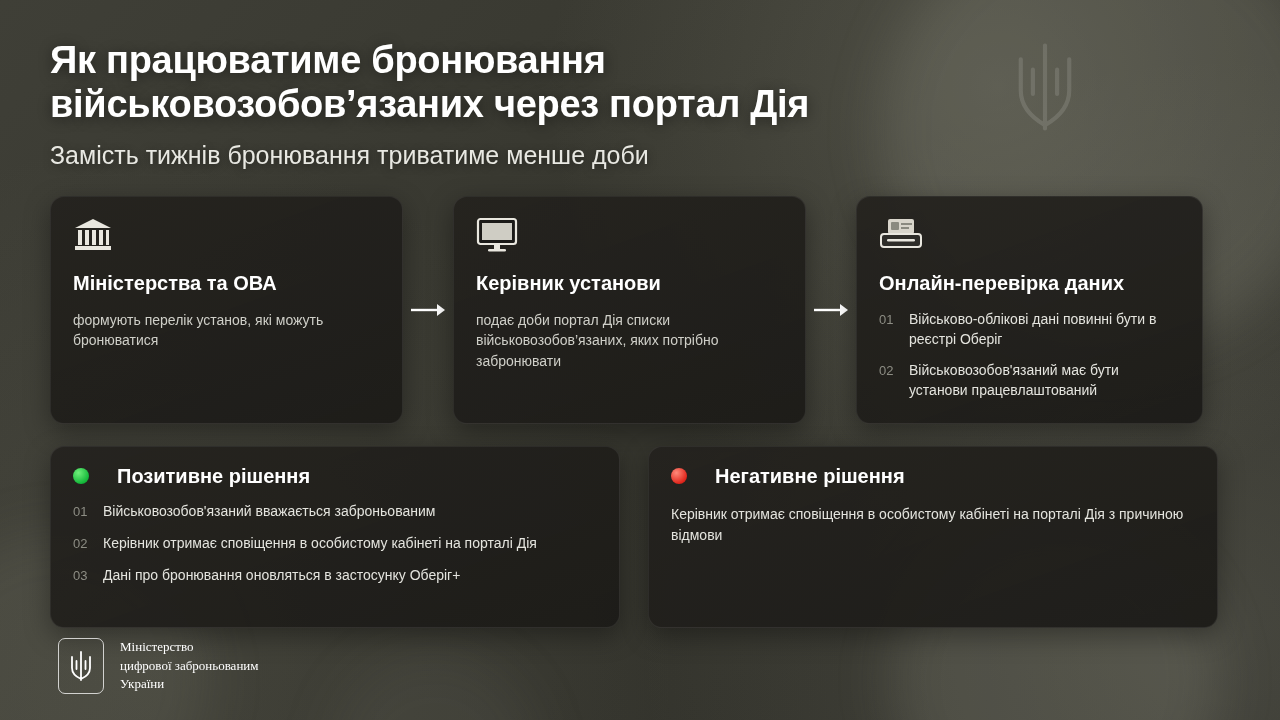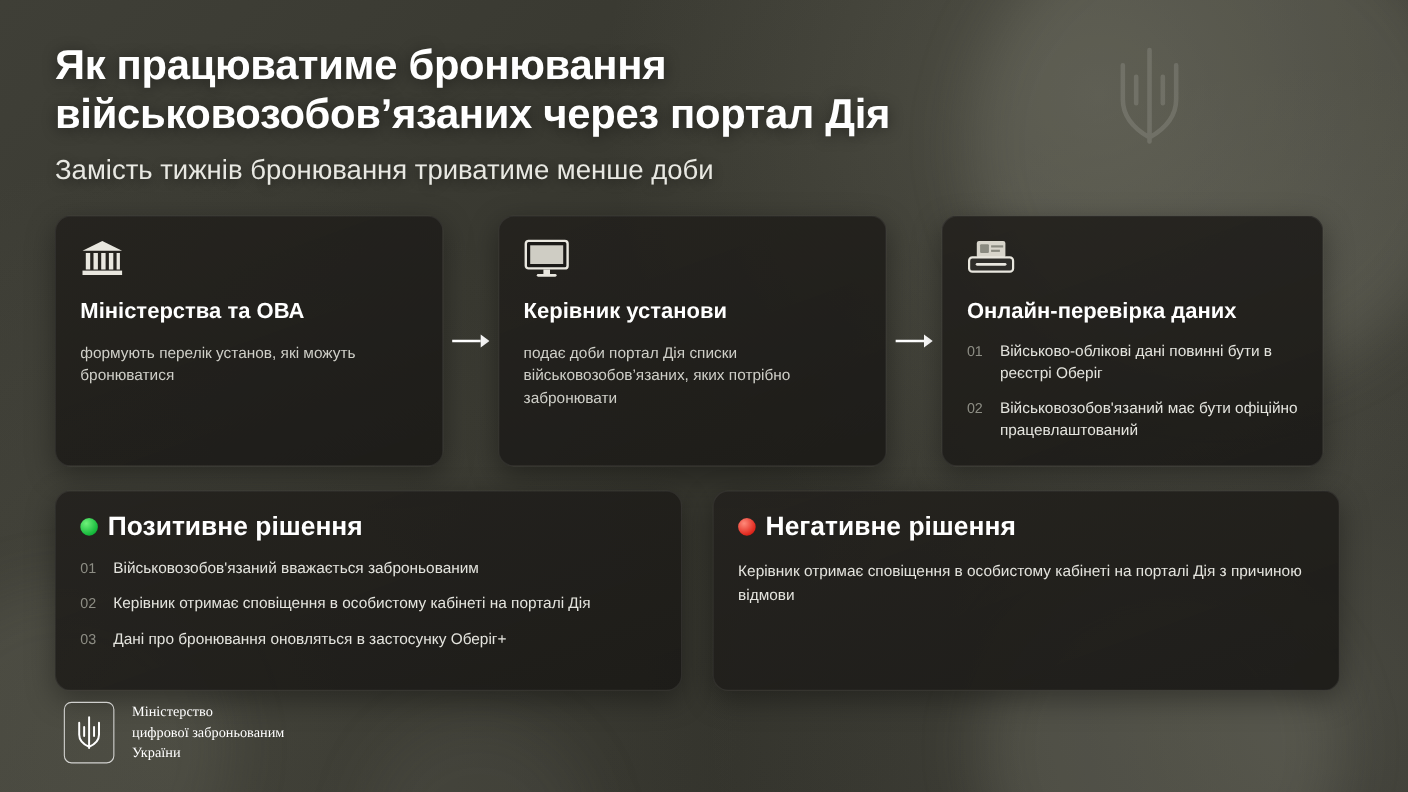--- a/index.html
+++ b/index.html
@@ -116,22 +116,22 @@
     display: flex;
     gap: 28px;
     margin-top: 22px;
   }
   .card-pos { width: 570px; min-height: 182px; padding-top: 18px; }
   .card-neg { width: 570px; min-height: 182px; padding-top: 18px; }
 
   .decision-head {
     display: flex;
     align-items: center;
-    gap: 9px;
-    font-size: 24px;
+    gap: 28px;
+    font-size: 20px;
     font-weight: bold;
   }
   .dot { width: 16px; height: 16px; border-radius: 50%; display: inline-block; }
   .dot-green { background: radial-gradient(circle at 34% 30%, #6ff07a, #14b83a 70%, #0d8f2c); }
   .dot-red { background: radial-gradient(circle at 34% 30%, #ff8a7a, #e0261c 70%, #a8150f); }
 
   .neg-text { margin-top: 16px; font-size: 14px; line-height: 1.5; color: #e4e4de; }
 
   .footer {
     position: absolute;
@@ -227,21 +227,21 @@
           </svg>
         </div>
         <div class="card-title">Онлайн-перевірка даних</div>
         <div class="numbered">
           <div class="num-item">
             <span class="num-idx">01</span>
             <span class="num-txt">Військово-облікові дані повинні бути в реєстрі Оберіг</span>
           </div>
           <div class="num-item">
             <span class="num-idx">02</span>
-            <span class="num-txt">Військовозобов'язаний має бути офіційно працевлаштований</span>
+            <span class="num-txt">Військовозобов'язаний має бути установи працевлаштований</span>
           </div>
         </div>
       </div>
 
     </div>
 
     <div class="row-bottom">
 
       <div class="card card-pos">
         <div class="decision-head">

